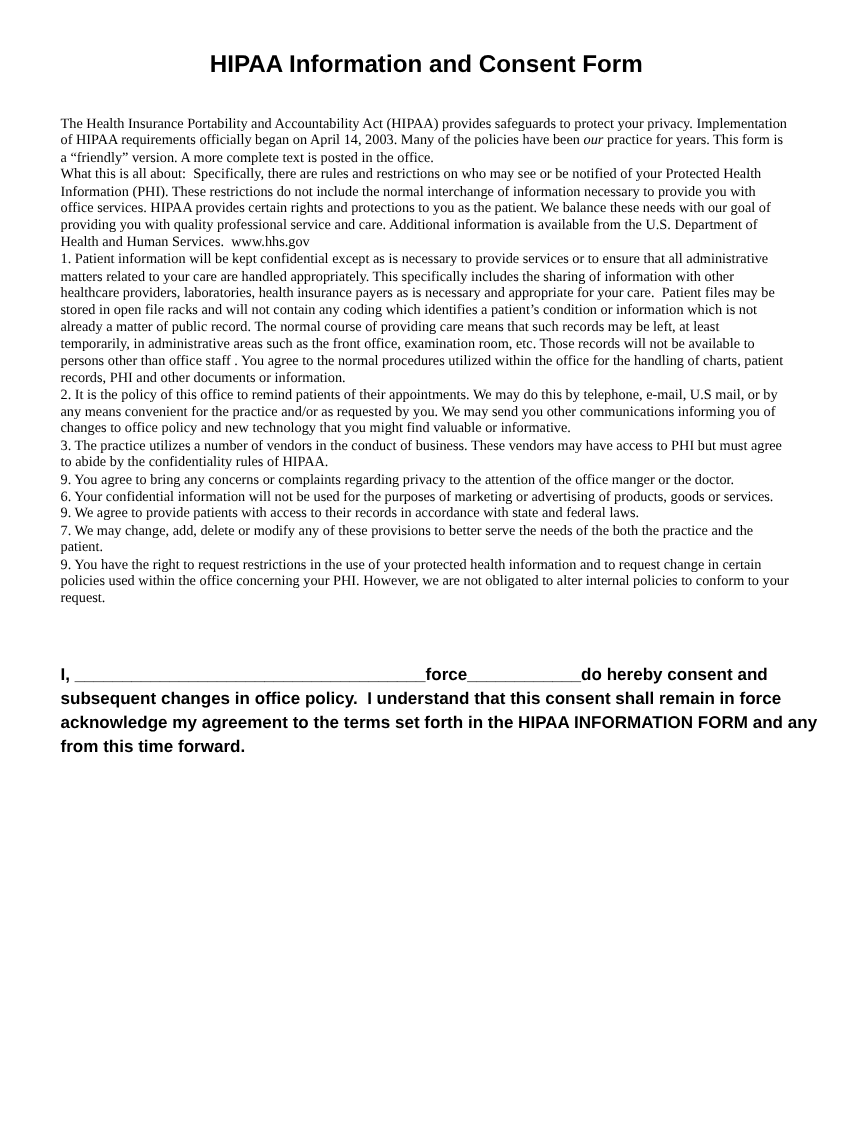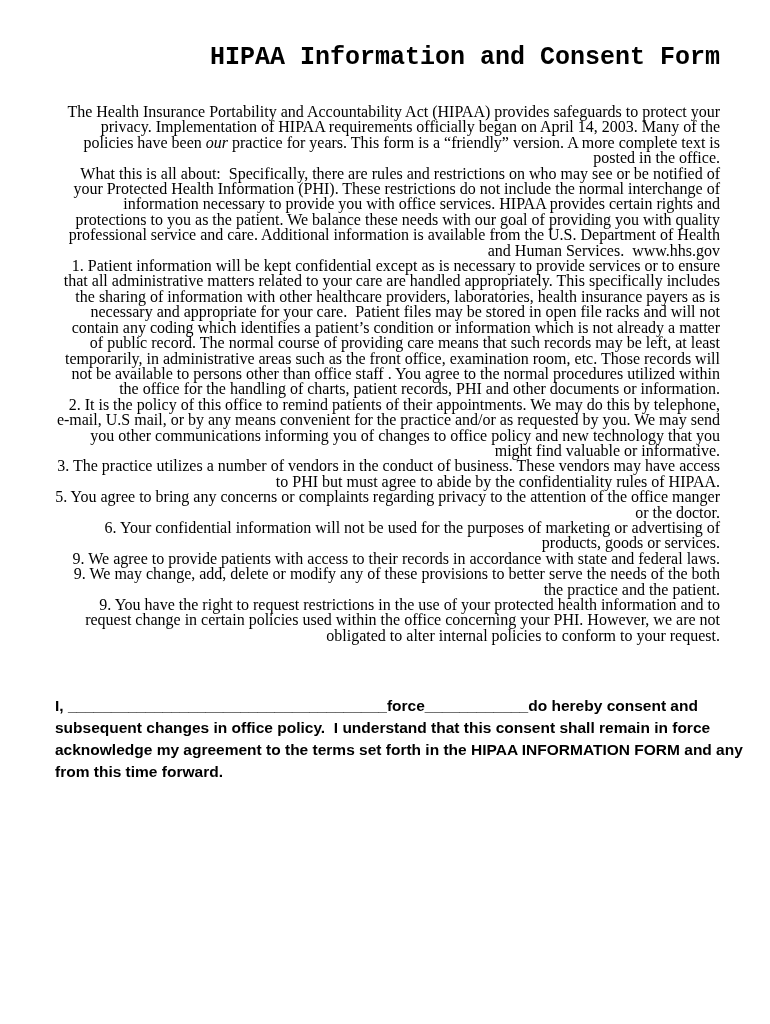--- a/index.html
+++ b/index.html
@@ -10,32 +10,31 @@
     background: #ffffff;
     overflow: hidden;
     color: #000000;
     font-family: "Liberation Serif", serif;
   }
   .content {
     margin: 0 50px 0 55px; 
   }
   h1.doc-title {
     margin: 44px 0 0 0;
-    text-align: right;
-    font-family: Liberation Mono, monospace;
+    text-align: center;
+    font-family: Liberation Sans, sans-serif;
     font-weight: bold;
-    font-size: 25px;
+    font-size: 22px;
     line-height: 27px;
   }
   p.body {
-    font-size: 16px;
+    font-size: 13px;
     line-height: 15.4px;
     margin: 0 0 0 0;
     white-space: pre-wrap;
-    text-align: right;
   }
   p.body.first {
     margin-top: 33px;
   }
   .consent {
     margin-top: 52px;
     font-family: "Liberation Sans", sans-serif;
     font-weight: bold;
     font-size: 15.5px;
     line-height: 22px;
@@ -56,24 +55,24 @@
 
     <p class="body first"><span>The Health Insurance Portability and Accountability Act (HIPAA) provides safeguards to protect your privacy. Implementation of HIPAA requirements officially began on April 14, 2003. Many of the policies have been </span><em>our</em><span> practice for years. This form is a “friendly” version. A more complete text is posted in the office.</span></p>
 
     <p class="body">What this is all about:  Specifically, there are rules and restrictions on who may see or be notified of your Protected Health Information (PHI). These restrictions do not include the normal interchange of information necessary to provide you with office services. HIPAA provides certain rights and protections to you as the patient. We balance these needs with our goal of providing you with quality professional service and care. Additional information is available from the U.S. Department of Health and Human Services.  www.hhs.gov</p>
 
 
     <div>
       <p class="body">1. Patient information will be kept confidential except as is necessary to provide services or to ensure that all administrative matters related to your care are handled appropriately. This specifically includes the sharing of information with other healthcare providers, laboratories, health insurance payers as is necessary and appropriate for your care.  Patient files may be stored in open file racks and will not contain any coding which identifies a patient’s condition or information which is not already a matter of public record. The normal course of providing care means that such records may be left, at least temporarily, in administrative areas such as the front office, examination room, etc. Those records will not be available to persons other than office staff . You agree to the normal procedures utilized within the office for the handling of charts, patient records, PHI and other documents or information.</p>
       <p class="body">2. It is the policy of this office to remind patients of their appointments. We may do this by telephone, e-mail, U.S mail, or by any means convenient for the practice and/or as requested by you. We may send you other communications informing you of changes to office policy and new technology that you might find valuable or informative.</p>
       <p class="body">3. The practice utilizes a number of vendors in the conduct of business. These vendors may have access to PHI but must agree to abide by the confidentiality rules of HIPAA.</p>
-      <p class="body">5. You agree to bring any concerns or complaints regarding privacy to the attention of the office manger or the doctor.</p>
+      <p class="body">9. You agree to bring any concerns or complaints regarding privacy to the attention of the office manger or the doctor.</p>
       <p class="body">6. Your confidential information will not be used for the purposes of marketing or advertising of products, goods or services.</p>
       <p class="body">9. We agree to provide patients with access to their records in accordance with state and federal laws.</p>
-      <p class="body">9. We may change, add, delete or modify any of these provisions to better serve the needs of the both the practice and the patient.</p>
+      <p class="body">7. We may change, add, delete or modify any of these provisions to better serve the needs of the both the practice and the patient.</p>
       <p class="body">9. You have the right to request restrictions in the use of your protected health information and to request change in certain policies used within the office concerning your PHI. However, we are not obligated to alter internal policies to conform to your request.</p>
     </div>
 
     <div class="consent">
       <div class="consent-line"><span>I, </span><span>_____________________________________</span><span>force</span><span>____________</span><span>do hereby consent and</span></div>
       <div class="consent-line">subsequent changes in office policy.  I understand that this consent shall remain in force</div>
       <div class="consent-line">acknowledge my agreement to the terms set forth in the HIPAA INFORMATION FORM and any</div>
       <div class="consent-line">from this time forward.</div>
     </div>
 

